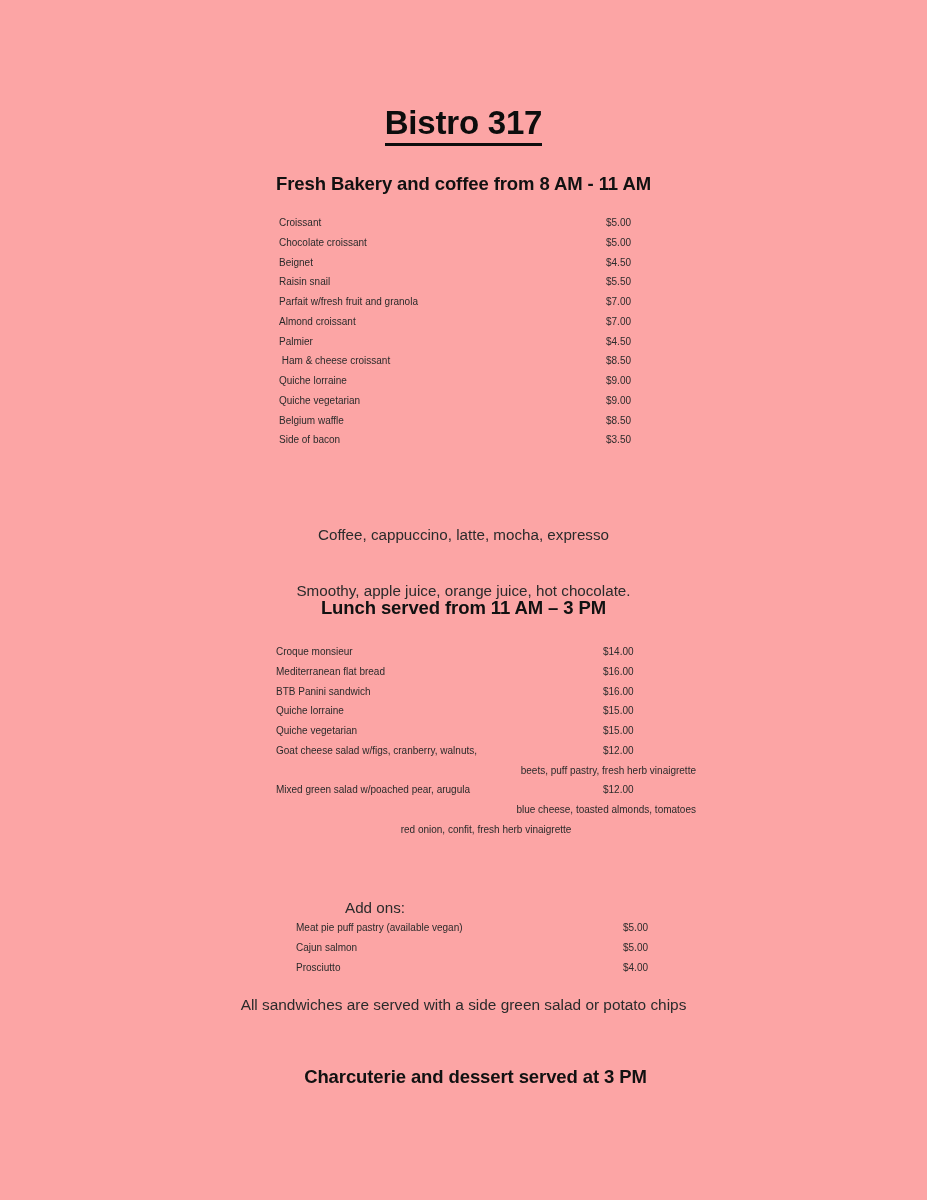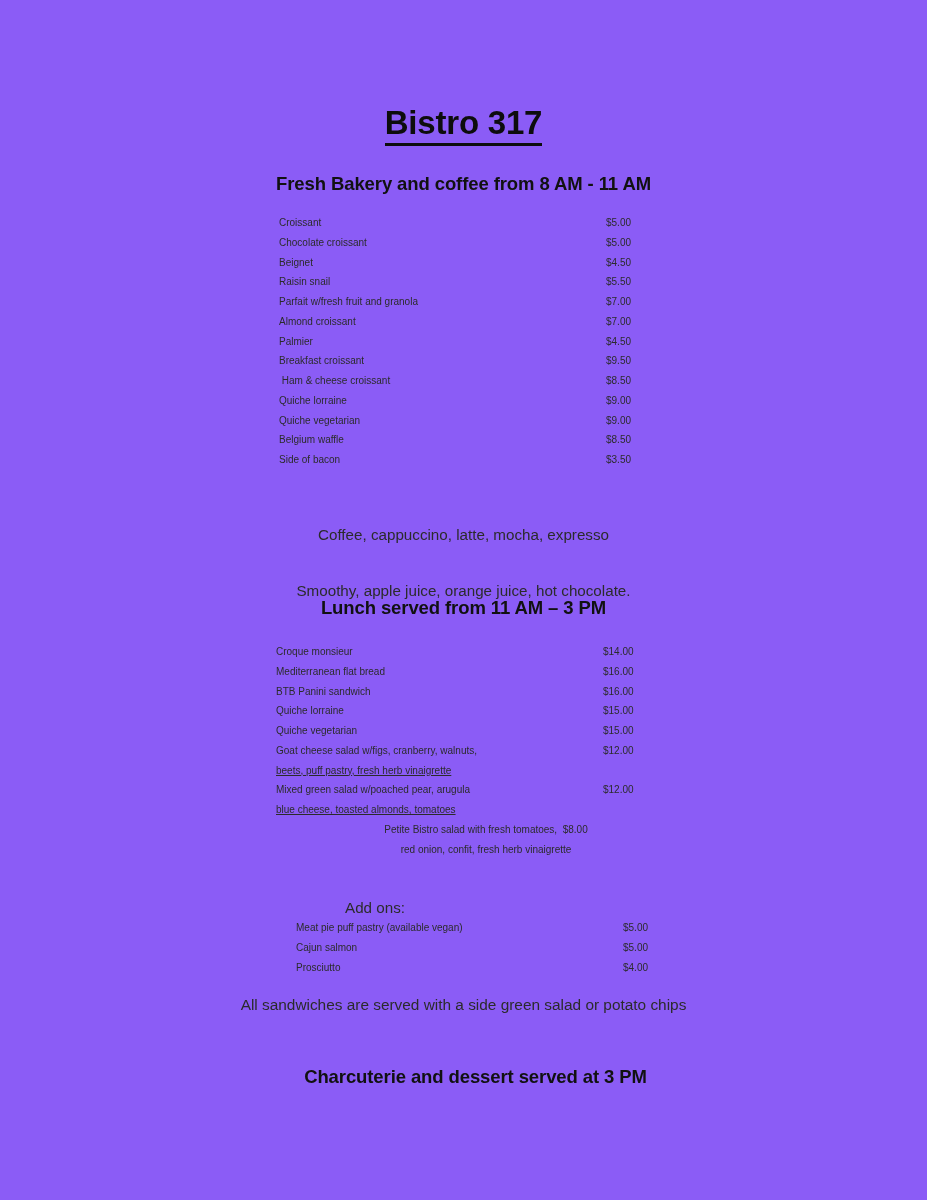--- a/index.html
+++ b/index.html
@@ -12,21 +12,21 @@
     height: 1200px;
     font-family: "Liberation Sans", sans-serif;
     color: #2b2b2b;
     position: relative;
     overflow: hidden;
   }
   .page {
     position: relative;
     width: 927px;
     height: 1200px;
-    background: #8b5cf6;
+    background: #fca5a5;
   }
 
   
   .doc-title {
     position: absolute;
     top: 104px;
     left: 0;
     width: 927px;
     text-align: center;
     font-size: 33px;
@@ -77,23 +77,22 @@
     position: absolute;
     top: 0;
   }
   #bakery-list .item-price { left: 327px; }
   #lunch-list  .item-price { left: 327px; }
   #addons-list .item-price { left: 327px; }
 
   
   .cont-line {
     display: block;
-    text-align: left;
+    text-align: right;
     white-space: pre;
-    text-decoration: underline;
   }
   .center-line {
     display: block;
     text-align: center;
     white-space: pre;
   }
 
   
   .drinks {
     position: absolute;
@@ -140,21 +139,20 @@
   <div class="section-heading" id="heading-bakery">Fresh Bakery and coffee from 8 AM - 11 AM</div>
 
   <div class="menu-list" id="bakery-list">
       <div class="menu-row"><span class="item-name">Croissant</span><span class="item-price">$5.00</span></div>
       <div class="menu-row"><span class="item-name">Chocolate croissant</span><span class="item-price">$5.00</span></div>
       <div class="menu-row"><span class="item-name">Beignet</span><span class="item-price">$4.50</span></div>
       <div class="menu-row"><span class="item-name">Raisin snail</span><span class="item-price">$5.50</span></div>
       <div class="menu-row"><span class="item-name">Parfait w/fresh fruit and granola</span><span class="item-price">$7.00</span></div>
       <div class="menu-row"><span class="item-name">Almond croissant</span><span class="item-price">$7.00</span></div>
       <div class="menu-row"><span class="item-name">Palmier</span><span class="item-price">$4.50</span></div>
-      <div class="menu-row"><span class="item-name">Breakfast croissant</span><span class="item-price">$9.50</span></div>
       <div class="menu-row"><span class="item-name"> Ham &amp; cheese croissant</span><span class="item-price">$8.50</span></div>
       <div class="menu-row"><span class="item-name">Quiche lorraine</span><span class="item-price">$9.00</span></div>
       <div class="menu-row"><span class="item-name">Quiche vegetarian</span><span class="item-price">$9.00</span></div>
       <div class="menu-row"><span class="item-name">Belgium waffle</span><span class="item-price">$8.50</span></div>
       <div class="menu-row"><span class="item-name">Side of bacon</span><span class="item-price">$3.50</span></div>
     </div>
 
   <div class="drinks">
     <span>Coffee, cappuccino, latte, mocha, expresso</span>
     <span>Smoothy, apple juice, orange juice, hot chocolate.</span>
@@ -165,21 +163,20 @@
   <div class="menu-list" id="lunch-list">
       <div class="menu-row"><span class="item-name">Croque monsieur</span><span class="item-price">$14.00</span></div>
       <div class="menu-row"><span class="item-name">Mediterranean flat bread</span><span class="item-price">$16.00</span></div>
       <div class="menu-row"><span class="item-name">BTB Panini sandwich</span><span class="item-price">$16.00</span></div>
       <div class="menu-row"><span class="item-name">Quiche lorraine</span><span class="item-price">$15.00</span></div>
       <div class="menu-row"><span class="item-name">Quiche vegetarian</span><span class="item-price">$15.00</span></div>
       <div class="menu-row"><span class="item-name">Goat cheese salad w/figs, cranberry, walnuts,</span><span class="item-price">$12.00</span></div>
       <div class="cont-line">beets, puff pastry, fresh herb vinaigrette</div>
       <div class="menu-row"><span class="item-name">Mixed green salad w/poached pear, arugula</span><span class="item-price">$12.00</span></div>
       <div class="cont-line">blue cheese, toasted almonds, tomatoes</div>
-      <div class="center-line">Petite Bistro salad with fresh tomatoes,  $8.00</div>
       <div class="center-line">red onion, confit, fresh herb vinaigrette</div>
     </div>
 
   <div class="addons-label">Add ons:</div>
 
   <div class="menu-list" id="addons-list">
       <div class="menu-row"><span class="item-name">Meat pie puff pastry (available vegan)</span><span class="item-price">$5.00</span></div>
       <div class="menu-row"><span class="item-name">Cajun salmon</span><span class="item-price">$5.00</span></div>
       <div class="menu-row"><span class="item-name">Prosciutto</span><span class="item-price">$4.00</span></div>
     </div>

